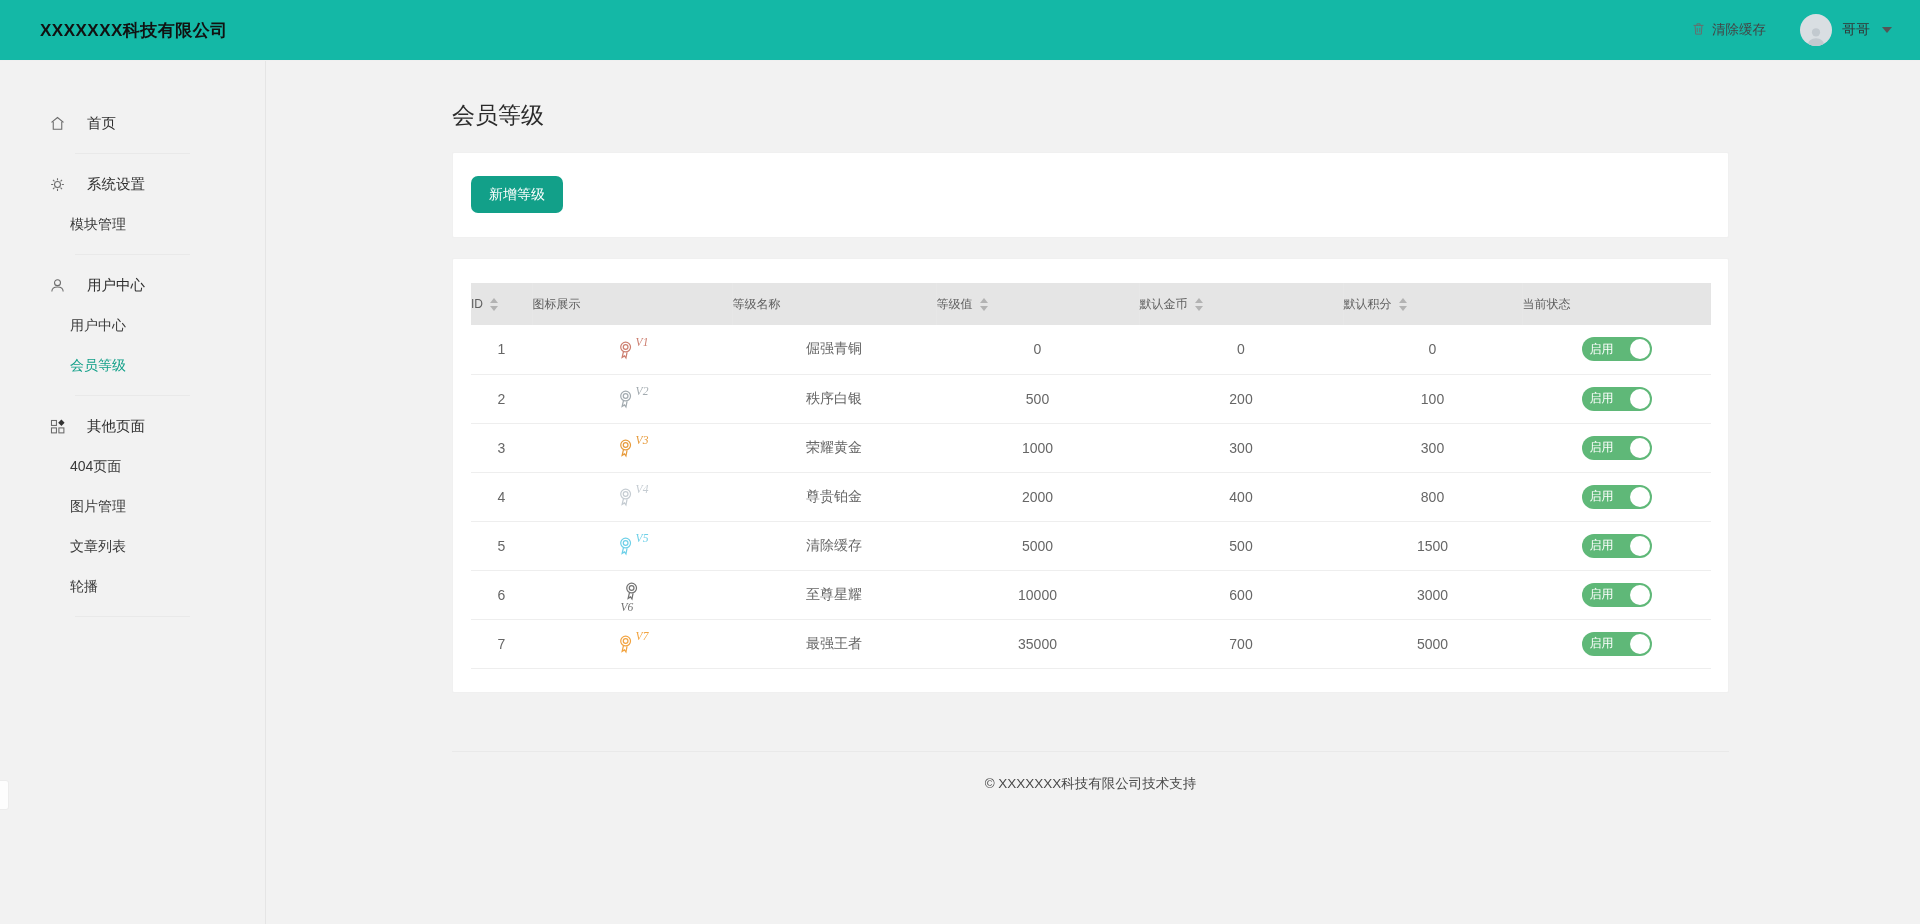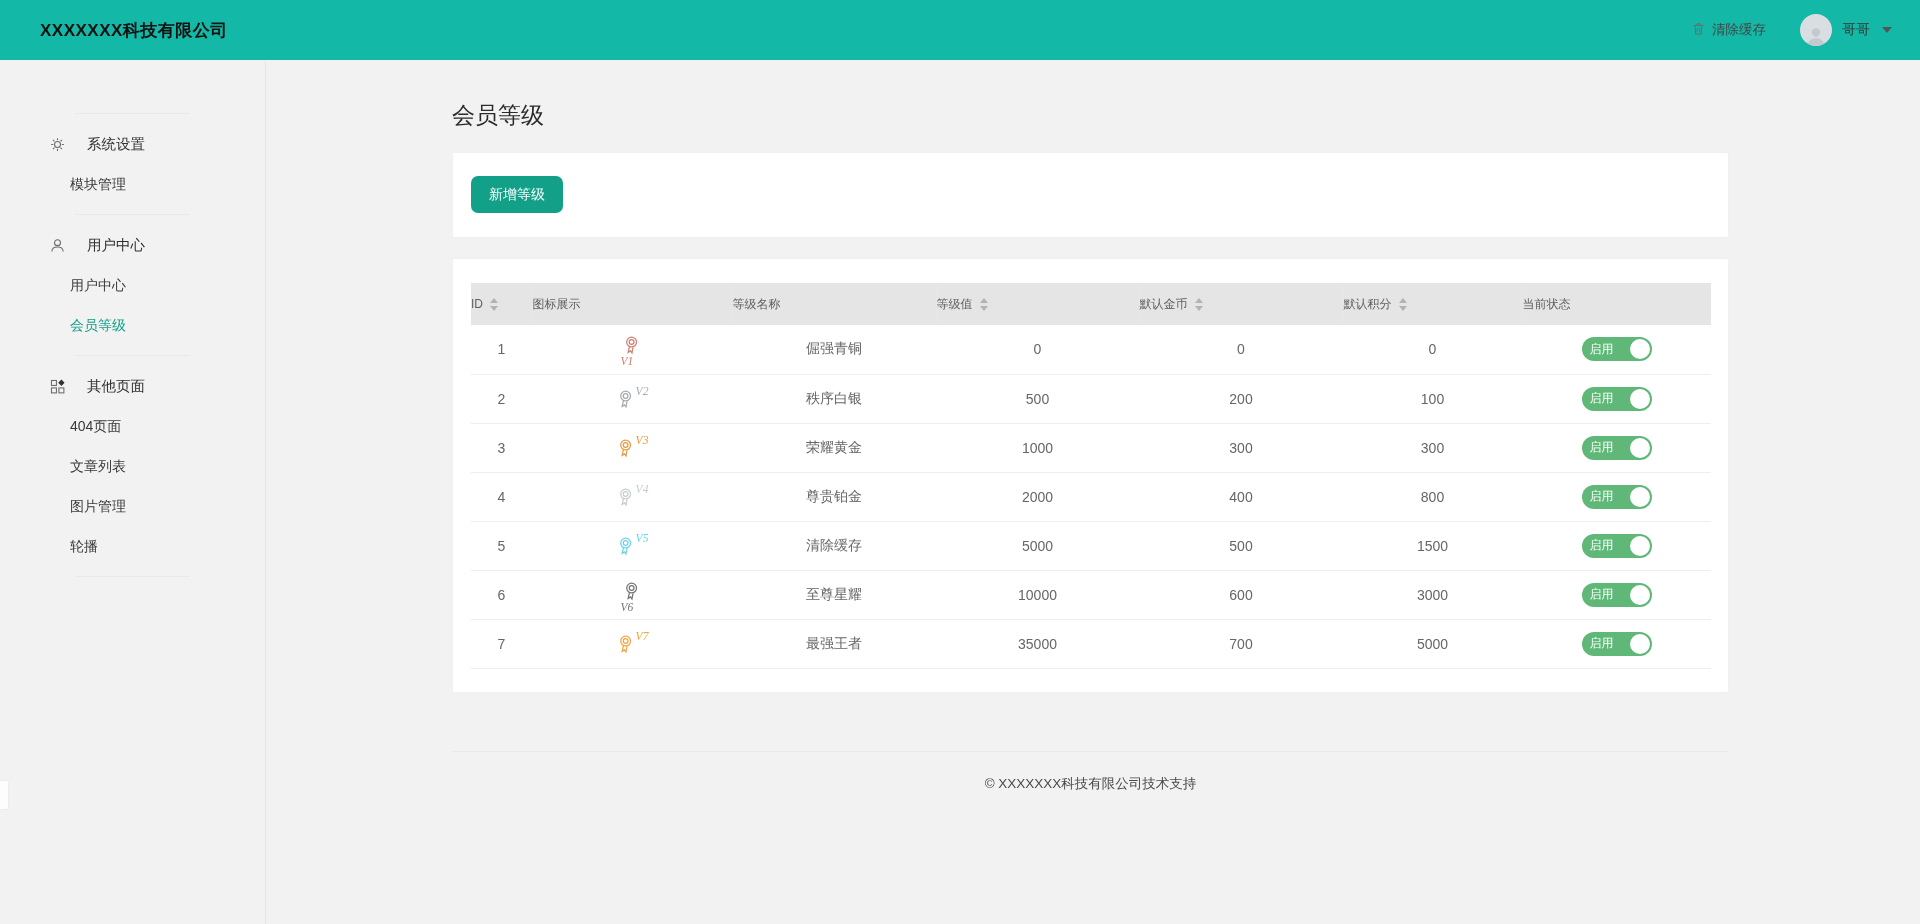--- a/index.html
+++ b/index.html
@@ -116,20 +116,26 @@
       <span class="username">哥哥</span>
       <span class="caret-down"></span>
     </div>
   </div>
 </div>
 
 <div class="layout">
 
   <nav class="sidebar" id="sidebar">
     <div class="collapse-handle"></div>
+  <div class="side-item">
+        <svg class="icon-16" viewBox="0 0 24 24">
+          <path d="M3.5 10.5 L12 3.5 L20.5 10.5 M6 9.5 V20 H18 V9.5"></path>
+        </svg>
+        <span>首页</span>
+      </div>
       <div class="side-divider"></div>
       <div class="side-item">
         <svg class="icon-16" viewBox="0 0 24 24">
           <circle cx="12" cy="12" r="4.2"></circle>
           <path d="M12 3v3 M12 18v3 M3 12h3 M18 12h3 M5.6 5.6l2.1 2.1 M16.3 16.3l2.1 2.1 M18.4 5.6l-2.1 2.1 M7.7 16.3l-2.1 2.1"></path>
         </svg>
         <span>系统设置</span>
       </div>
       <a class="side-sub">模块管理</a>
       <div class="side-divider"></div>
@@ -146,22 +152,22 @@
       <div class="side-item">
         <svg class="icon-16" viewBox="0 0 24 24">
           <rect x="3.5" y="3.5" width="7" height="7"></rect>
           <rect x="3.5" y="14" width="7" height="7"></rect>
           <rect x="14" y="14" width="7" height="7"></rect>
           <path d="M17.5 2.2 L22 6.7 L17.5 11.2 L13 6.7 Z" fill="#333" stroke="none"></path>
         </svg>
         <span>其他页面</span>
       </div>
       <a class="side-sub">404页面</a>
+      <a class="side-sub">图片管理</a>
       <a class="side-sub">文章列表</a>
-      <a class="side-sub">图片管理</a>
       <a class="side-sub">轮播</a>
       <div class="side-divider"></div>
     </nav>
 
   <div class="main">
     <h1 class="page-title">会员等级</h1>
 
     <div class="card toolbar-card">
       <button class="btn-primary">新增等级</button>
     </div>
@@ -197,21 +203,21 @@
                   <span class="sort-up"></span>
                   <span class="sort-dn"></span>
                 </span></th>
               <th><span>当前状态</span></th>
             </tr>
           </thead>
         <tbody id="tbody">
   <tr>
     <td>1</td>
     <td>
-      <span class="badge-wrap" style="color: rgb(205, 127, 112); flex-direction: column;">
+      <span class="badge-wrap" style="color: rgb(205, 127, 112);">
         <svg class="badge-svg" viewBox="0 0 24 24">
           <circle cx="11" cy="9.2" r="5.6"></circle>
           <circle cx="11" cy="9.2" r="2.7"></circle>
           <path d="M8.6 14.2 L7 21 L9.7 19.3 L11.4 21.7 L12.6 15.3"></path>
         </svg>
         <span class="badge-v">V1</span>
       </span>
     </td>
     <td>倔强青铜</td>
     <td>0</td>

